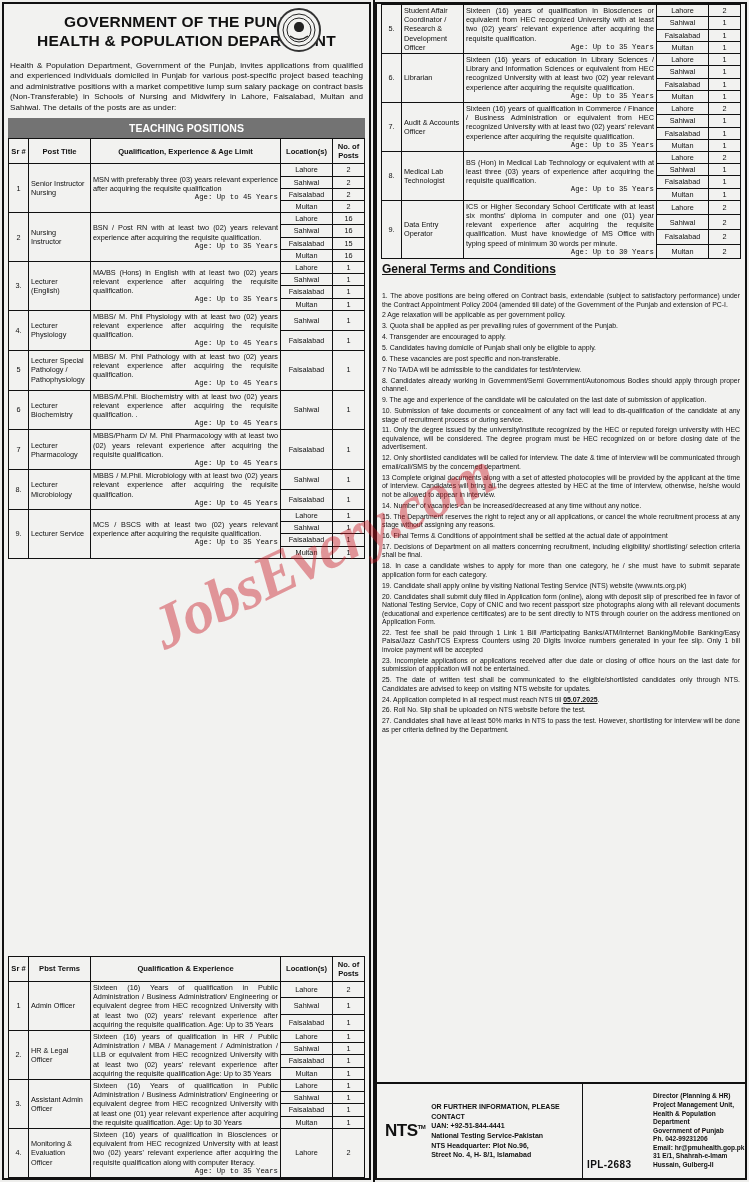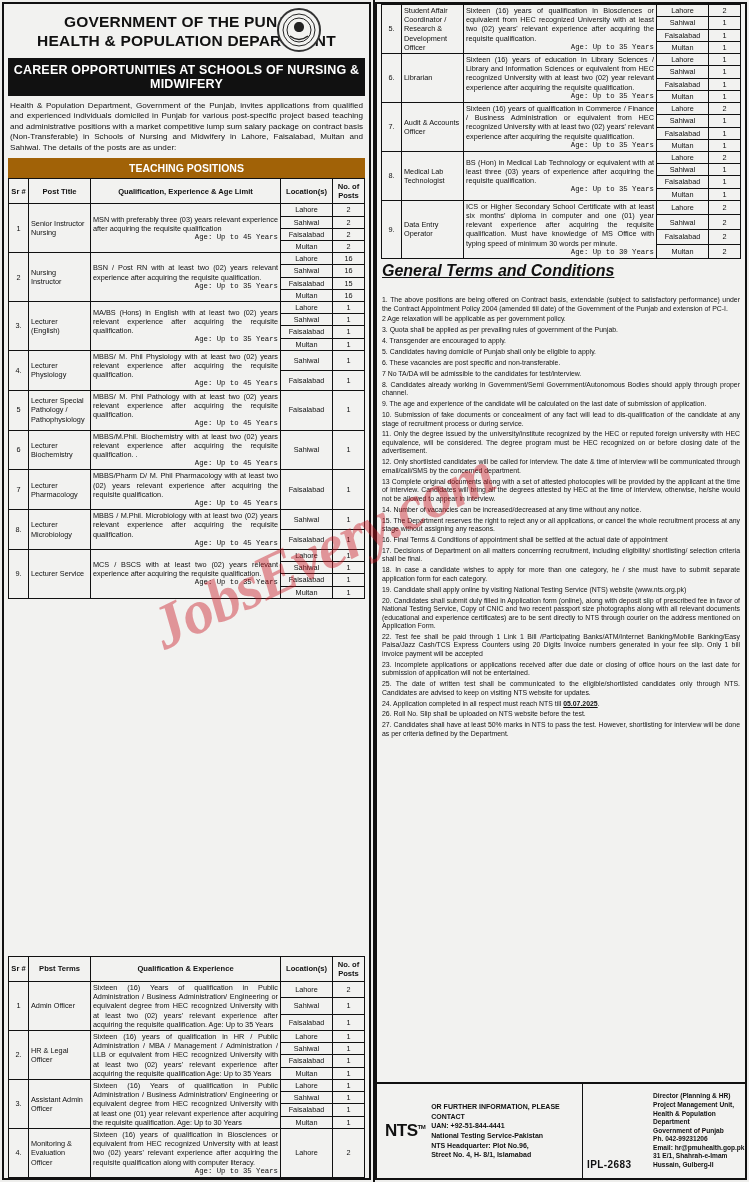--- a/index.html
+++ b/index.html
@@ -47,21 +47,21 @@
     font-weight:bold; font-size:12.5px; padding:5px 0 5px 0;
     letter-spacing:.2px; margin: 2px 4px 0 4px;
   }
   .intro {
     font-size:8.1px; line-height:10.4px; text-align:justify;
     padding:5px 6px 5px 6px;
   }
 
   
   .sec-title {
-    background:#a16207; color:#fff; text-align:center; font-weight:bold;
+    background:#737373; color:#fff; text-align:center; font-weight:bold;
     font-size:10.5px; padding:4px 0; margin:0 4px;
   }
   table.jt {
     width: calc(100% - 8px); margin: 0 4px; border-collapse: collapse;
     table-layout: fixed;
   }
   table.jt th, table.jt td {
     border:1px solid #111; font-size:7.3px; line-height:9.2px;
     padding:1px 2px; vertical-align: middle;
   }
@@ -76,23 +76,22 @@
   td.title { padding-left:4px; }
   td.sr { text-align:center; }
   td.loc { text-align:center; }
   td.num { text-align:center; }
 
   .spacer { flex:1; }
 
   
   .terms { padding:3px 5px 2px 5px; }
   .terms h3 {
-    font-size:16px; font-weight:bold; text-decoration:underline;
+    font-size:12px; font-weight:bold; text-decoration:underline;
     margin-bottom:16px;
-    font-style:italic;
   }
   .terms p {
     font-size:6.9px; line-height:8.5px; text-align:justify;
     margin-bottom:2.4px;
   }
   .terms p u { text-decoration:underline; font-weight:bold; }
 
   
   .footer {
     border-top:2px solid #111; display:flex; margin:0; padding:0;
@@ -133,21 +132,20 @@
         <div class="logo">
           <svg width="36" height="36" viewBox="0 0 36 36">
             <circle cx="18" cy="18" r="16" fill="none" stroke="#222" stroke-width="1"></circle>
             <circle cx="18" cy="18" r="12" fill="none" stroke="#222" stroke-width="1"></circle>
             <path d="M18 10 c-3 0 -5 2 -5 5 c0 3 2 5 5 5 c3 0 5 -2 5 -5 c0 -3 -2 -5 -5 -5 z" fill="#222"></path>
             <path d="M9 24 q9 7 18 0" fill="none" stroke="#222" stroke-width="1.4"></path>
           </svg>
         </div>
       </div>
 
-      <div class="banner">CAREER OPPORTUNITIES AT SCHOOLS OF NURSING &amp; MIDWIFERY</div>
       <div class="intro">Health &amp; Population Department, Government of the Punjab, invites applications from qualified and experienced individuals domiciled in Punjab for various post-specific project based teaching and administrative positions with a market competitive lump sum salary package on contract basis (Non-Transferable) in Schools of Nursing and Midwifery in Lahore, Faisalabad, Multan and Sahiwal. The details of the posts are as under:</div>
 
       <div class="sec-title">TEACHING POSITIONS</div>
       <table class="jt">
         <thead>
           <tr>
             <th class="c-sr">Sr #</th>
             <th class="c-title">Post Title</th>
             <th class="c-qual">Qualification, Experience &amp; Age Limit</th>
             <th class="c-loc">Location(s)</th>

